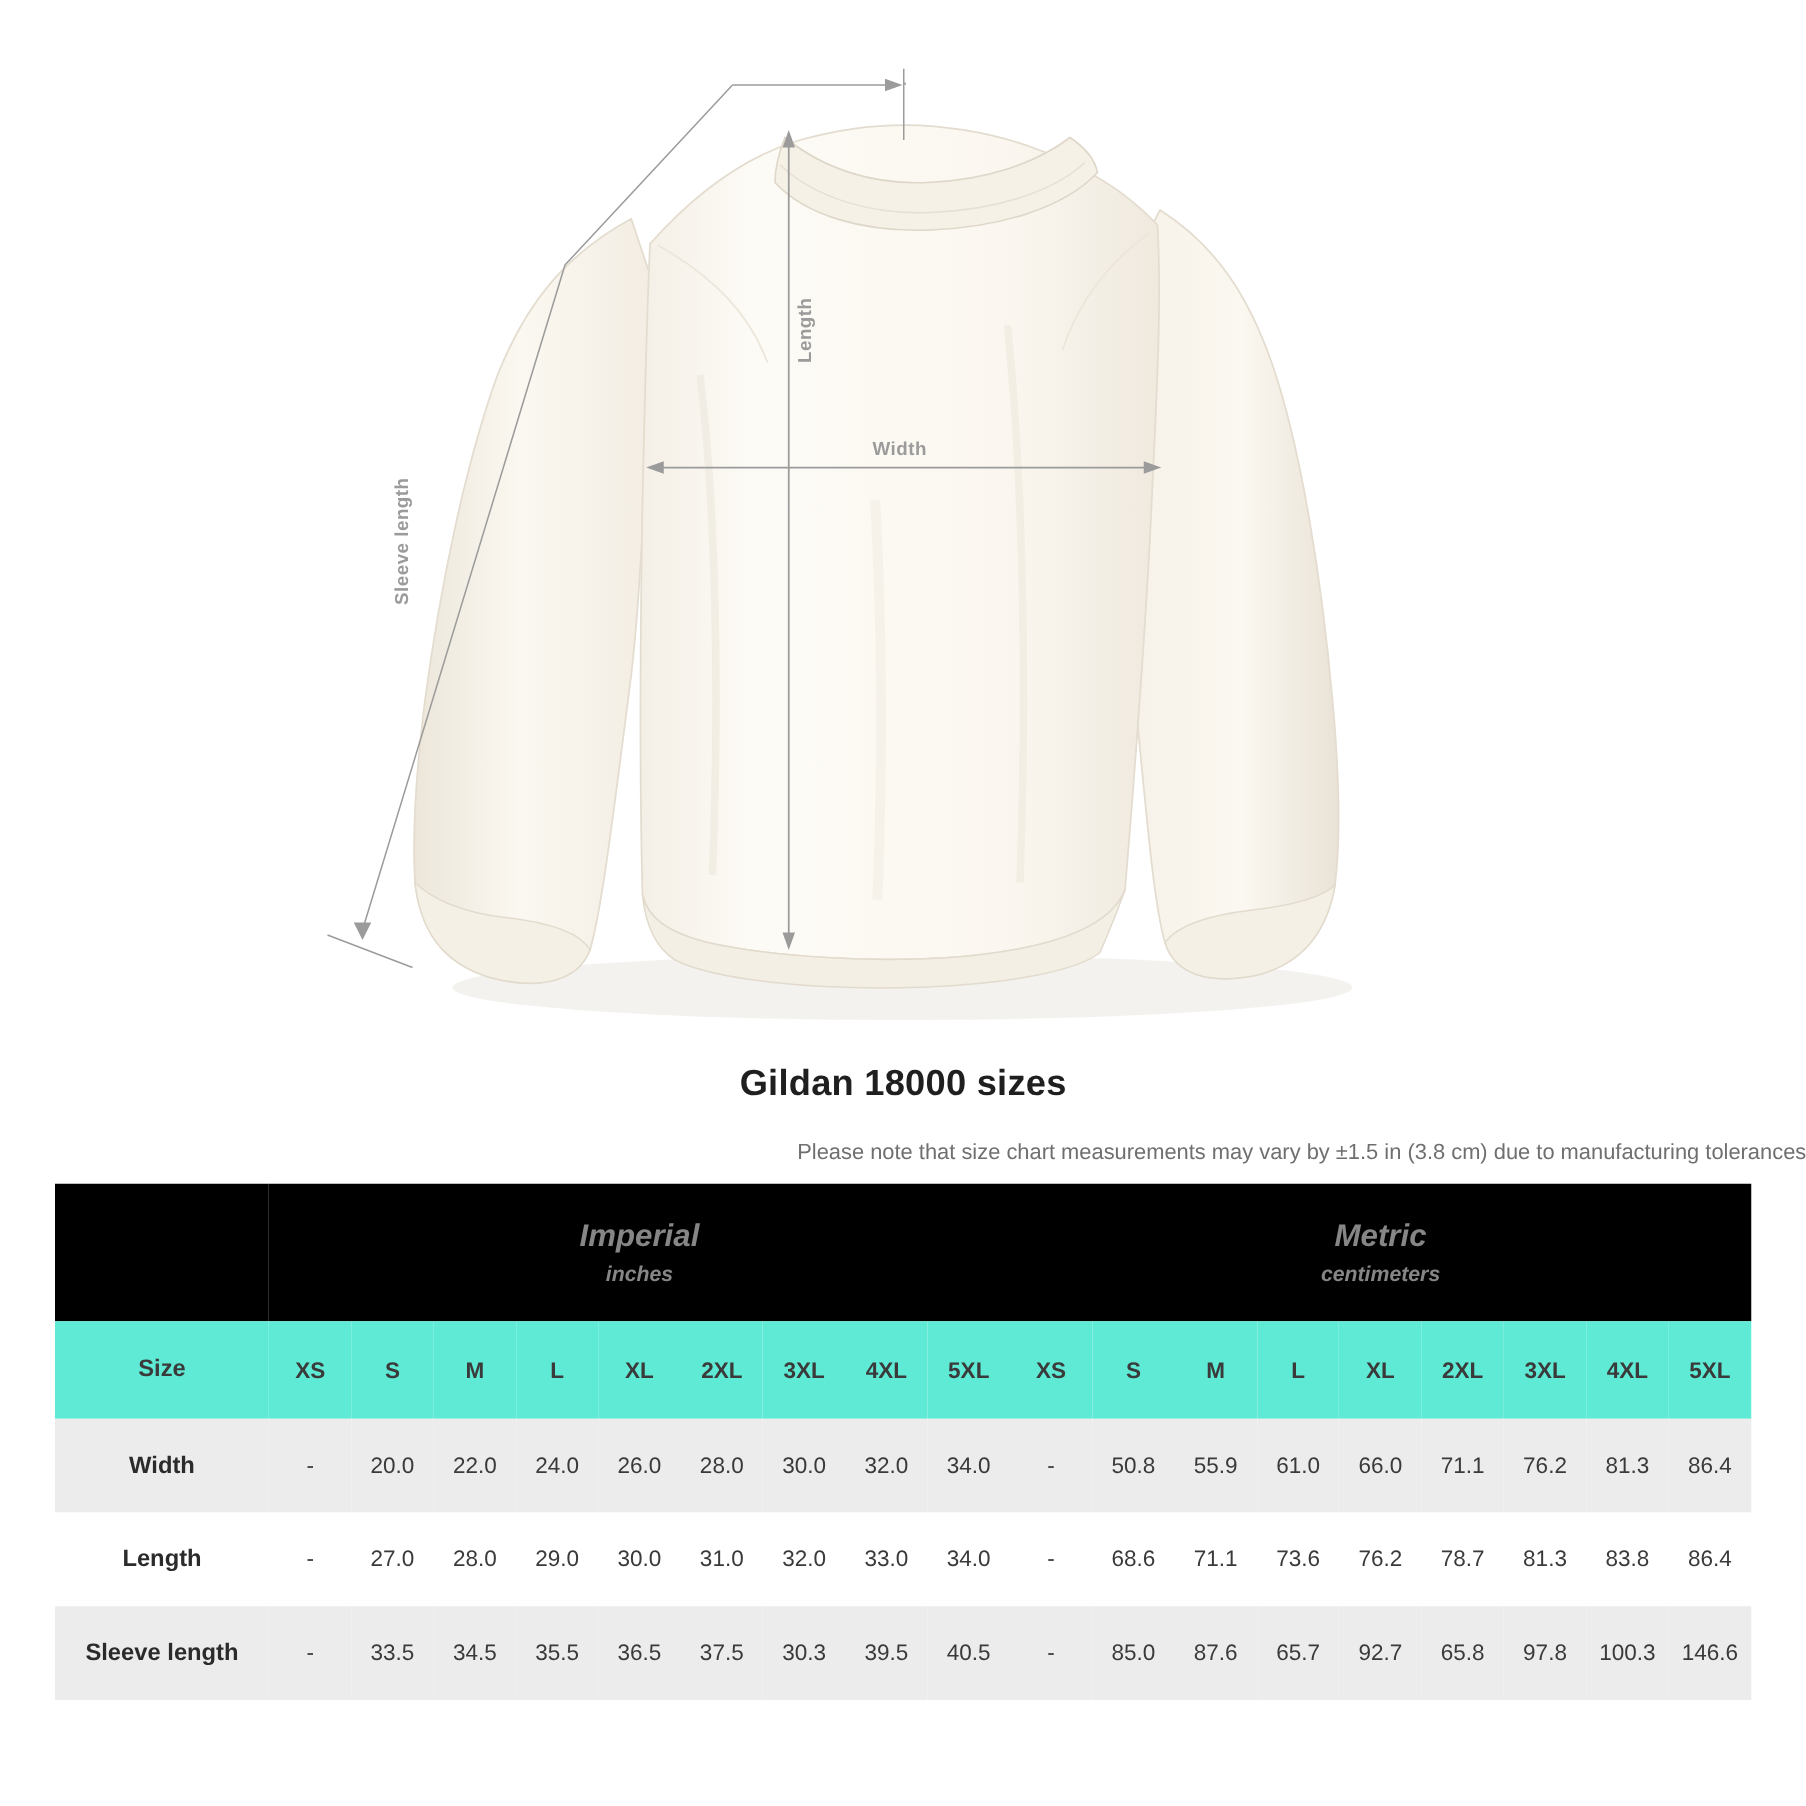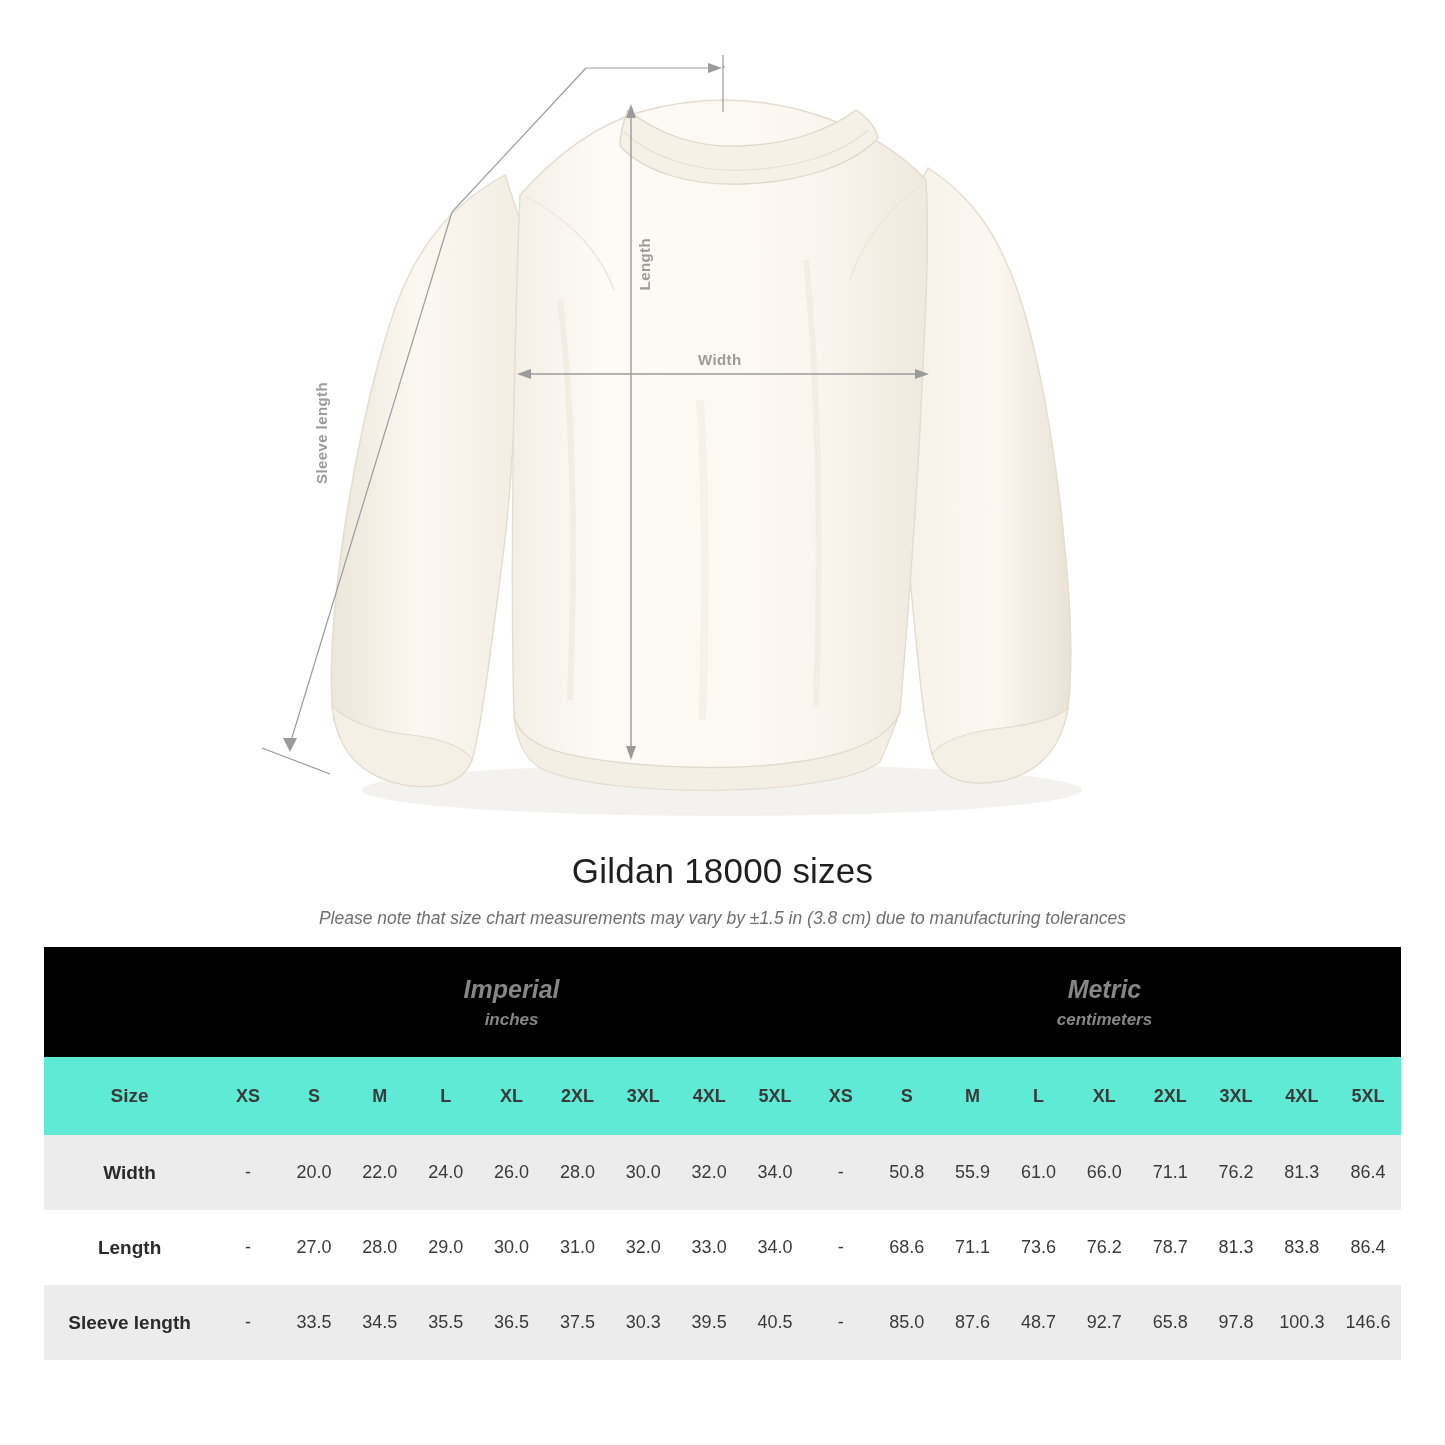--- a/index.html
+++ b/index.html
@@ -56,30 +56,30 @@
     writing-mode: vertical-rl;
     transform: rotate(180deg);
   }
 
   
   .title-block {
     text-align: center;
     margin-top: 16px;
   }
   .chart-title {
-    font-size: 35px;
-    font-weight: normal;
+    font-size: 29px;
+    font-weight: bold;
     color: #1f1f1f;
     letter-spacing: 0.2px;
   }
   .chart-note {
-    margin-top: 17px;
+    margin-top: 27px;
     font-size: 17.5px;
-    font-style: italic;
     color: #6f6f6f;
+    text-align: right;
   }
 
   
   .table-wrap {
     position: absolute;
     left: 44px;
     top: 947px;
     width: 1357px;
   }
   table.size-table {
@@ -352,21 +352,21 @@
           <td>34.5</td>
           <td>35.5</td>
           <td>36.5</td>
           <td>37.5</td>
           <td>30.3</td>
           <td>39.5</td>
           <td>40.5</td>
           <td>-</td>
           <td>85.0</td>
           <td>87.6</td>
-          <td>48.7</td>
+          <td>65.7</td>
           <td>92.7</td>
           <td>65.8</td>
           <td>97.8</td>
           <td>100.3</td>
           <td>146.6</td>
         </tr>
       </tbody>
     </table>
   </div>
 

